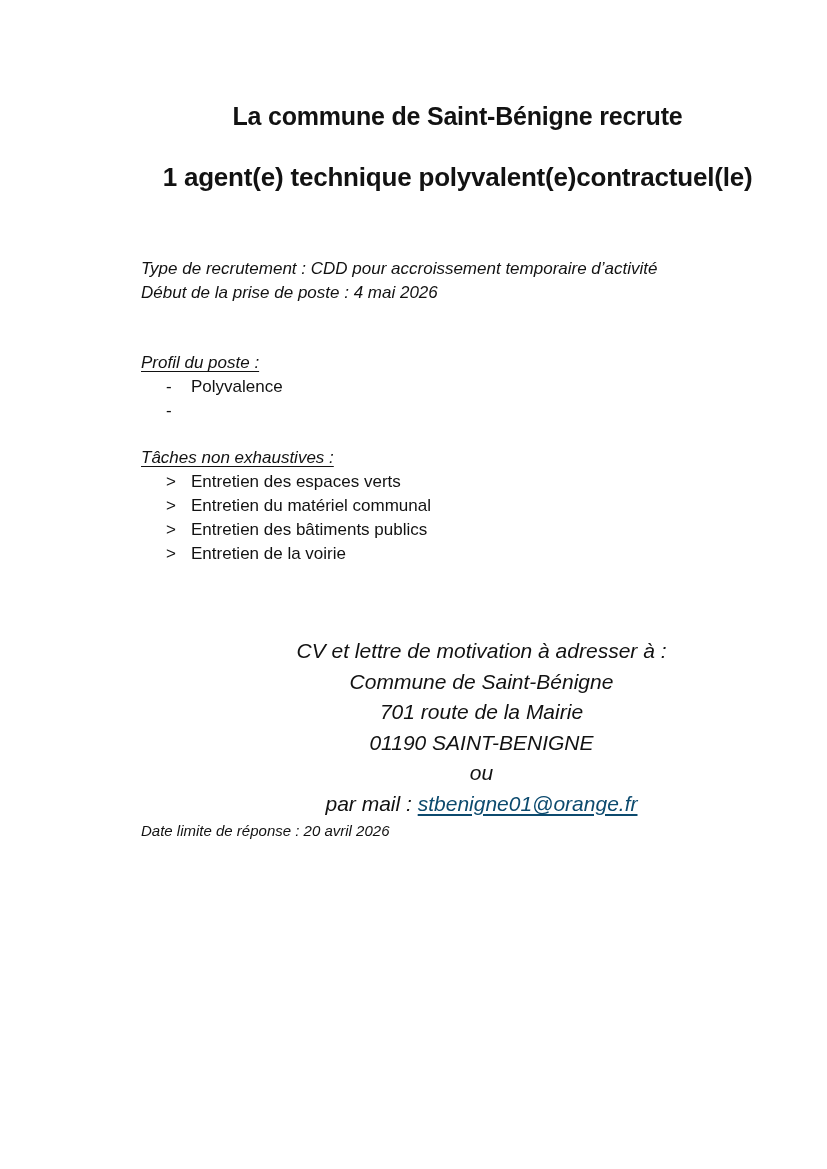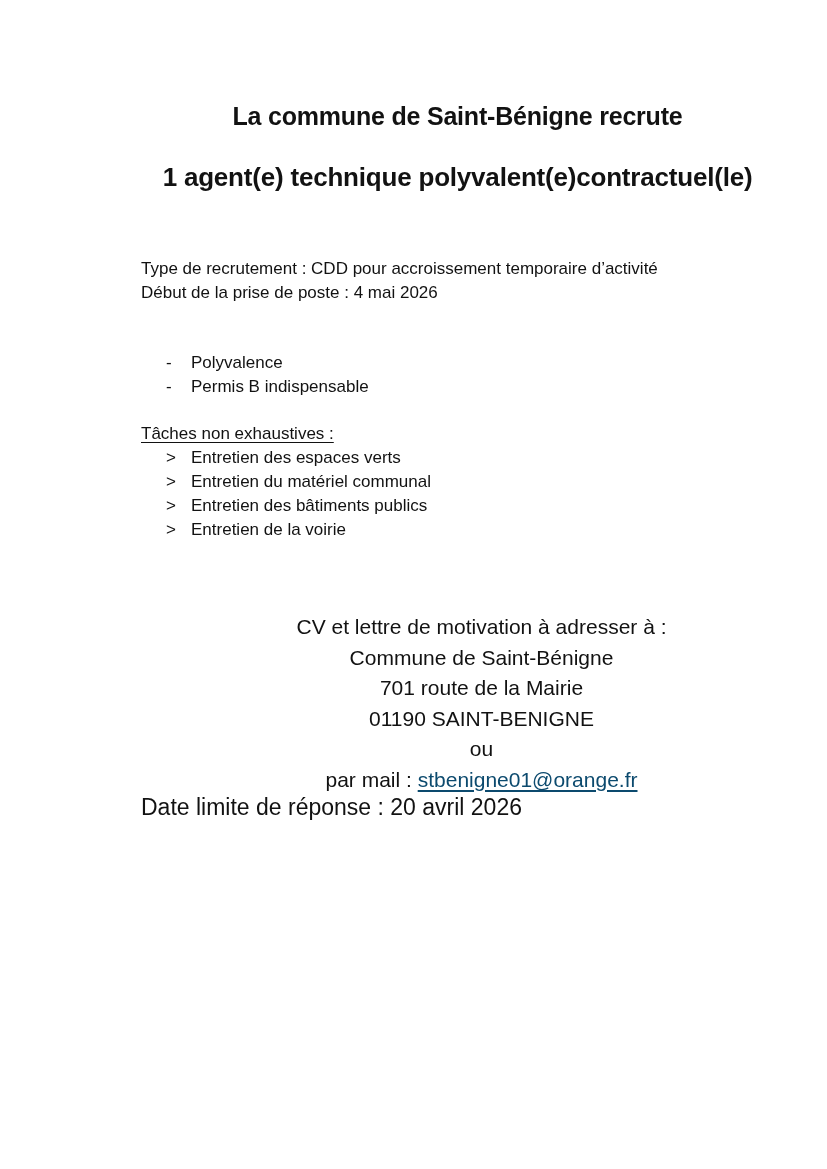--- a/index.html
+++ b/index.html
@@ -41,20 +41,21 @@
     line-height: 1.2;
     color: #121212;
     letter-spacing: -0.2px;
   }
   .body-text {
     font-size: 17px;
     line-height: 24px;
   }
   p.line {
     margin: 0;
+    font-style: italic;
   }
   .intro-block {
     margin-top: 64px;
   }
   .spacer-line {
     height: 23px;
   }
   .u {
     text-decoration: underline;
     text-underline-offset: 3px;
@@ -82,21 +83,21 @@
     padding-left: 48px;
   }
   .email-link {
     color: #0c4a6e;
     text-decoration: underline;
     text-underline-offset: 3px;
     cursor: pointer;
   }
   .deadline {
     margin-top: 46px;
-    font-size: 23px;
+    font-size: 15px;
     line-height: 24px;
   }
 </style>
 </head>
 <body>
 
 <div class="page">
   <h1 class="doc-title">La commune de Saint-Bénigne recrute</h1>
   <h2 class="doc-subtitle">1 agent(e) technique polyvalent(e)contractuel(le)</h2>
 
@@ -104,28 +105,28 @@
     <div class="intro-block">
       <p class="line">Type de recrutement : CDD pour accroissement temporaire d’activité</p>
       <p class="line">Début de la prise de poste : 4 mai 2026</p>
     </div>
 
     <div class="spacer-line"></div>
 
 
     <div class="spacer-line"></div>
 
+    <p class="line"><span class="u">Profil du poste :</span></p>
     <ul class="doc-list">
       <li>
           <span class="marker">-</span>
           <span>Polyvalence</span>
         </li>
       <li>
           <span class="marker">-</span>
-          <span>Permis B indispensable</span>
         </li>
     </ul>
 
     <div class="spacer-line"></div>
 
     <p class="line"><span class="u">Tâches non exhaustives :</span></p>
     <ul class="doc-list">
       <li>
           <span class="marker">&gt;</span>
           <span>Entretien des espaces verts</span>

